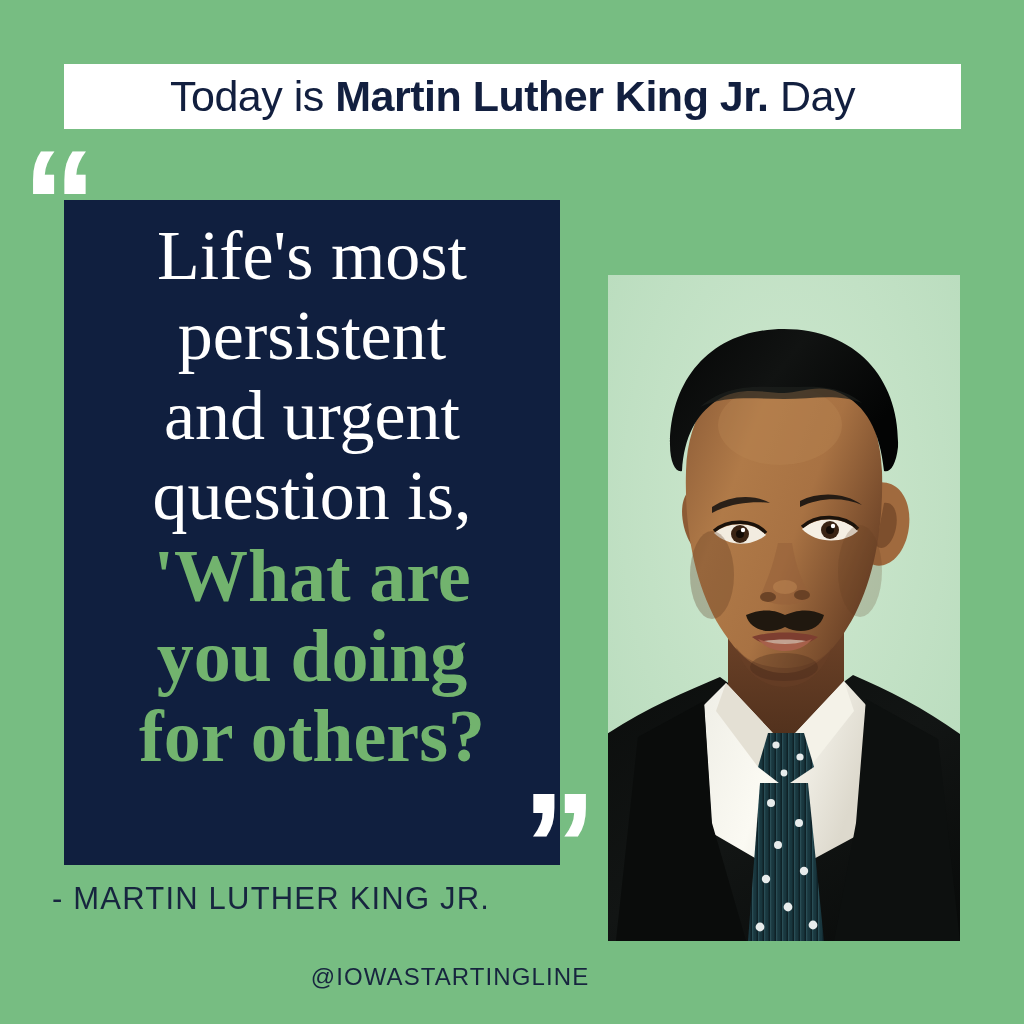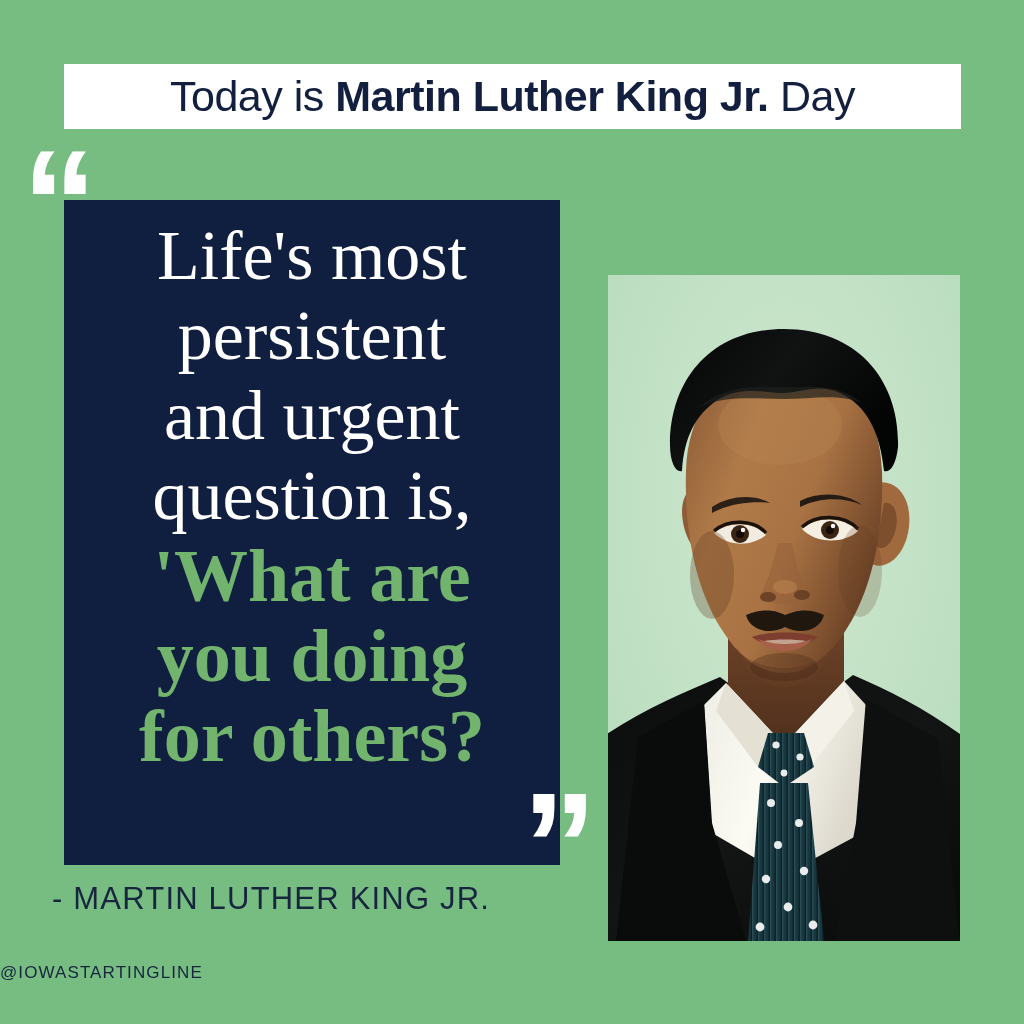--- a/index.html
+++ b/index.html
@@ -88,22 +88,22 @@
     color:#17253f;
     font-weight:400;
     white-space:nowrap;
   }
 
   
   #footer-handle {
     position:absolute;
     left:0; top:963px;
     width:900px;
-    text-align:left;
-    font-size:17px;
+    text-align:center;
+    font-size:24px;
     letter-spacing:1.1px;
     color:#17253f;
     font-weight:400;
   }
 
   
   #portrait {
     position:absolute;
     left:608px; top:275px;
     width:352px; height:666px;

